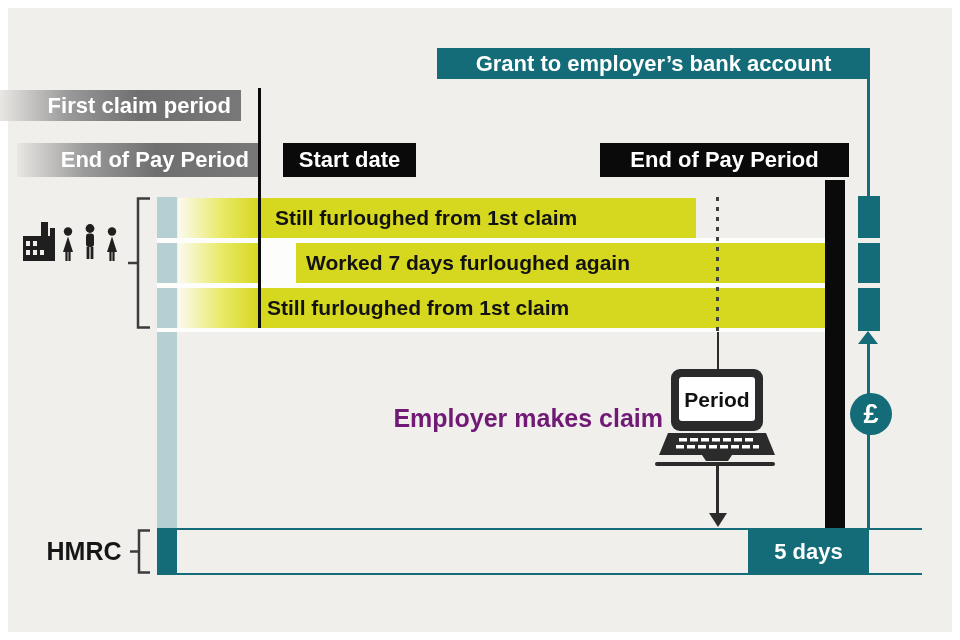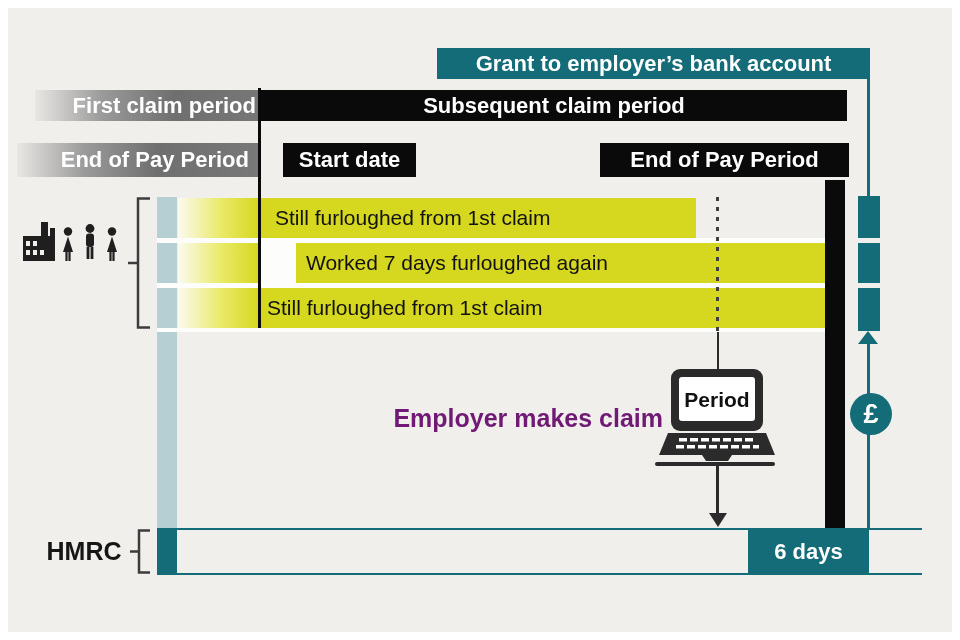--- a/index.html
+++ b/index.html
@@ -6,21 +6,21 @@
   .canvas{
     position:relative;width:960px;height:640px;background:#ffffff;
     font-family:"Liberation Sans",sans-serif;overflow:hidden;
   }
   .bg{position:absolute;left:8px;top:8px;width:944px;height:624px;background:#f1efec;}
   .abs{position:absolute;}
   .banner{color:#fff;font-weight:bold;font-size:22px;text-align:center;}
   .teal{background:#136c78;}
   .blackbox{background:#0a0a0a;}
   .graybox{background:linear-gradient(90deg,#e9e7e4 0%,#9a9a9a 28%,#6f6f6f 58%,#787878 100%);}
-  .ybar{background:#d6d71f;color:#121212;font-weight:normal;font-size:21px;line-height:40px;white-space:nowrap;}
+  .ybar{background:#d6d71f;color:#121212;font-weight:bold;font-size:21px;line-height:40px;white-space:nowrap;}
   .yfade{background:linear-gradient(90deg,#fbfaf0 0%,#e9e965 55%,#d6d71f 100%);}
   .strip{background:#b5cfd2;}
   .whitegap{background:#fdfdfc;}
   .dotline{width:3px;background:repeating-linear-gradient(180deg,#3f3f3f 0 4px,rgba(0,0,0,0) 4px 10px);}
   .solidline{background:#2b2b2b;}
   .tealline{background:#136c78;}
   .arrow-up-head{width:0;height:0;border-left:10px solid transparent;border-right:10px solid transparent;border-bottom:13px solid #136c78;}
   .arrow-down-head{width:0;height:0;border-left:9px solid transparent;border-right:9px solid transparent;border-top:14px solid #2b2b2b;}
   .caption-teal{color:#701a75;font-weight:bold;font-size:25px;text-align:right;white-space:nowrap;}
   .side-label{color:#161616;font-weight:bold;font-size:25px;text-align:center;white-space:nowrap;}
@@ -29,22 +29,21 @@
   .claim-screen{color:#111;font-weight:bold;font-size:21px;text-align:center;line-height:44px;}
 </style>
 </head>
 <body>
 
 <div class="canvas">
   <div class="bg"></div>
 
   <div class="abs banner teal" style="left:437px;top:48px;width:433px;height:31px;line-height:31px;">Grant to employer’s bank account</div>
 
-  <div class="abs banner graybox" style="left:35px;top:90px;width:241px;height:31px;line-height:31px;text-align:right;padding-right:20px;box-sizing:border-box;">First claim period</div>
-  <div class="abs banner blackbox" style="left:261px;top:90px;width:586px;height:31px;line-height:31px;">Subsequent claim period</div>
+  <div class="abs banner graybox" style="left:0;top:90px;width:241px;height:31px;line-height:31px;text-align:right;padding-right:10px;box-sizing:border-box;">First claim period</div>
 
   <div class="abs banner graybox" style="left:17px;top:143px;width:241px;height:34px;line-height:34px;text-align:right;padding-right:9px;box-sizing:border-box;">End of Pay Period</div>
   <div class="abs banner blackbox" style="left:263px;top:143px;width:133px;height:34px;line-height:34px;margin-left:20px;">Start date</div>
   <div class="abs banner blackbox" style="left:600px;top:143px;width:249px;height:34px;line-height:34px;">End of Pay Period</div>
 
   <div class="abs strip" style="left:157px;top:197px;width:20px;height:41px;"></div>
   <div class="abs strip" style="left:157px;top:243px;width:20px;height:40px;"></div>
   <div class="abs strip" style="left:157px;top:288px;width:20px;height:40px;"></div>
   <div class="abs strip" style="left:157px;top:332px;width:20px;height:196px;"></div>
 
@@ -138,19 +137,19 @@
         <rect x="98" y="76" width="6" height="3.5"></rect>
     </g>
   </svg>
   <div class="abs claim-screen" style="left:679px;top:378px;width:76px;height:44px;">Period</div>
 
   <div class="abs solidline" style="left:716px;top:464px;width:3px;height:50px;"></div>
   <div class="abs arrow-down-head" style="left:709px;top:513px;"></div>
 
   <div class="abs" style="left:157px;top:528px;width:765px;height:47px;box-sizing:border-box;border-top:2.5px solid #136c78;border-bottom:2.5px solid #136c78;"></div>
   <div class="abs teal" style="left:157px;top:528px;width:20px;height:47px;"></div>
-  <div class="abs banner teal" style="left:748px;top:528px;width:121px;height:47px;line-height:47px;">6 days</div>
+  <div class="abs banner teal" style="left:748px;top:528px;width:121px;height:47px;line-height:47px;">5 days</div>
 
   <div class="abs side-label" style="left:38px;top:537px;width:92px;">HMRC</div>
   <svg class="abs" style="left:129px;top:529px;" width="22" height="45" viewBox="0 0 22 45">
     <path d="M21,1.5 H10 V43.5 H21 M10,22.5 H1" stroke="#3c3c3c" stroke-width="2.5" fill="none"></path>
   </svg>
 </div>
 
 </body></html>

